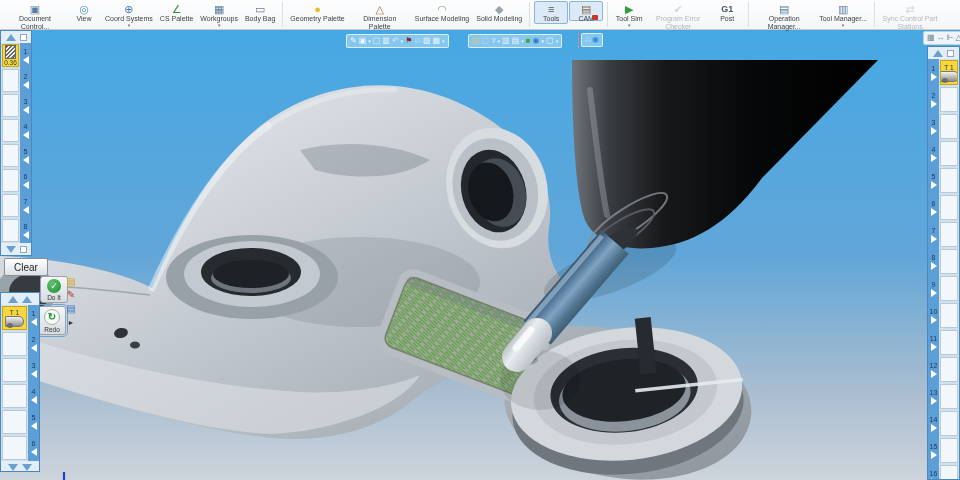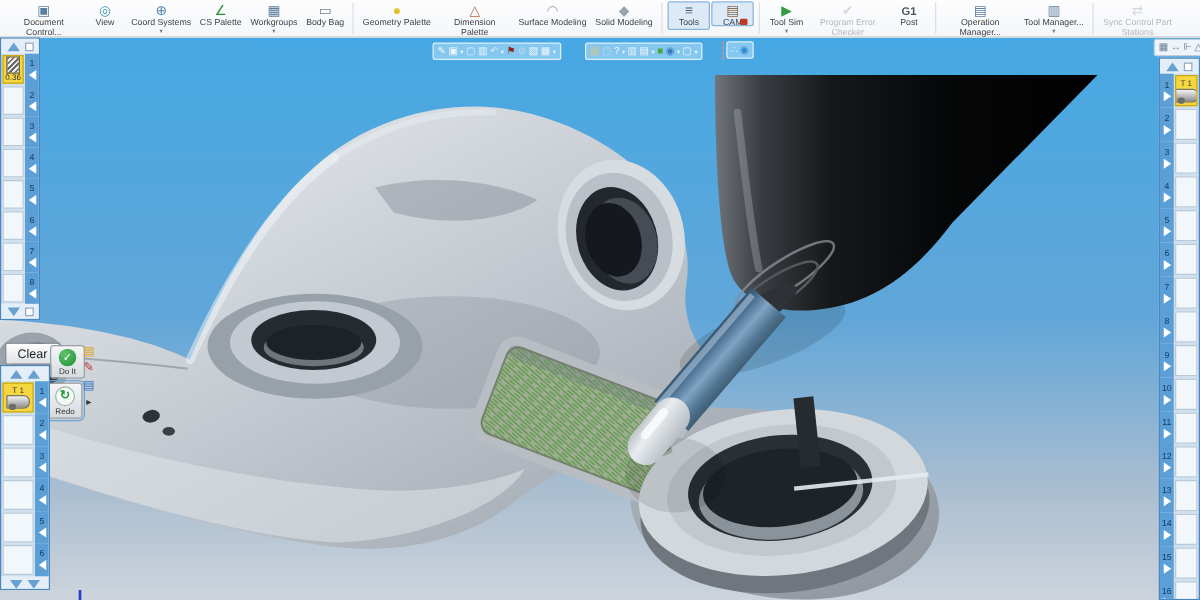--- a/index.html
+++ b/index.html
@@ -51,21 +51,21 @@
   .tri-r{border-top:4px solid transparent;border-bottom:4px solid transparent;border-left:6px solid #fff;}
   #leftPal{left:0;top:30px;width:32px;}
   #machPal{left:0;top:292px;width:40px;height:180px;overflow:hidden;}
   #rightPal{left:927px;top:46px;width:33px;height:434px;overflow:hidden;}
   .slot-label{font-size:6.5px;line-height:7px;color:#333;}
   .ticon-endmill{width:9px;height:12px;background:repeating-linear-gradient(135deg,#6a6a6a 0 1.5px,#eee 1.5px 3px);border:1px solid #666;}
   .ticon-lathe{width:17px;height:9px;background:linear-gradient(#f2f2f2,#8f8f8f);border:1px solid #777;border-radius:1px 5px 5px 1px;position:relative;}
   .ticon-lathe::after{content:'';position:absolute;left:1px;bottom:-2px;width:6px;height:5px;background:#6d6d6d;border-radius:50%;}
 
   
-  .clear-btn{position:absolute;left:4px;top:274px;width:42px;height:16px;background:linear-gradient(#fefefe,#dde2e7);border:1px solid #8a9096;border-radius:2px;font-size:10px;color:#1d1d1d;display:flex;align-items:center;justify-content:center;}
+  .clear-btn{position:absolute;left:4px;top:258px;width:42px;height:16px;background:linear-gradient(#fefefe,#dde2e7);border:1px solid #8a9096;border-radius:2px;font-size:10px;color:#1d1d1d;display:flex;align-items:center;justify-content:center;}
   .cmd-btn{position:absolute;width:26px;background:linear-gradient(#f4f6f8,#d6dbe0);border:1px solid #9aa1a8;border-radius:3px;display:flex;flex-direction:column;align-items:center;padding:2px 0 1px 0;font-size:6.5px;color:#333;gap:1px;}
   #doitBtn{left:40px;top:276px;}
   #redoBtn{left:38px;top:306px;outline:1px solid #6aa3d8;outline-offset:1px;}
   .gc{width:14px;height:14px;border-radius:50%;background:radial-gradient(circle at 35% 30%,#5ec46b,#1f8b35);color:#fff;font-size:9px;line-height:14px;text-align:center;}
   .rc{width:14px;height:14px;border-radius:50%;background:#f6f9f6;border:1px solid #9fb8a4;color:#229a39;font-size:10px;line-height:13px;text-align:center;font-weight:bold;}
   .mini{position:absolute;left:64px;width:14px;height:12px;font-size:10px;line-height:11px;text-align:center;}
 </style>
 </head>
 <body>
 

